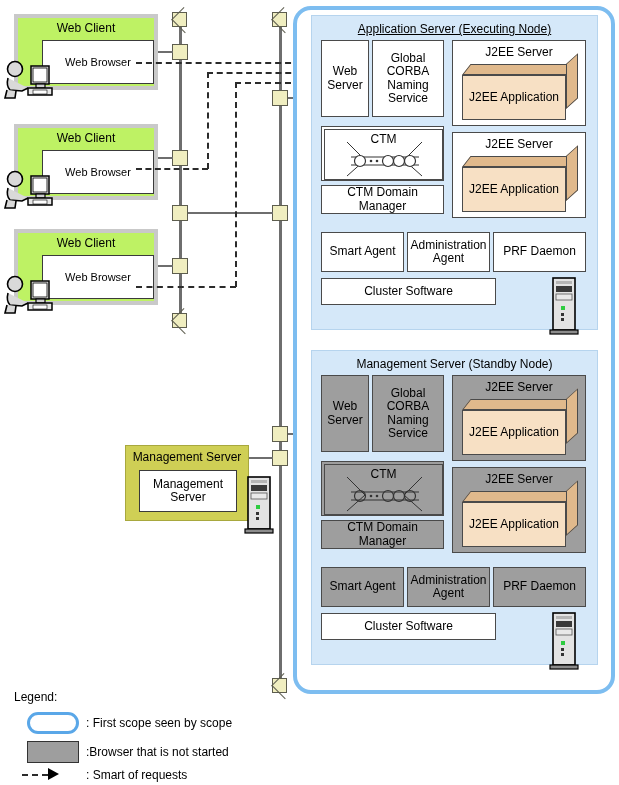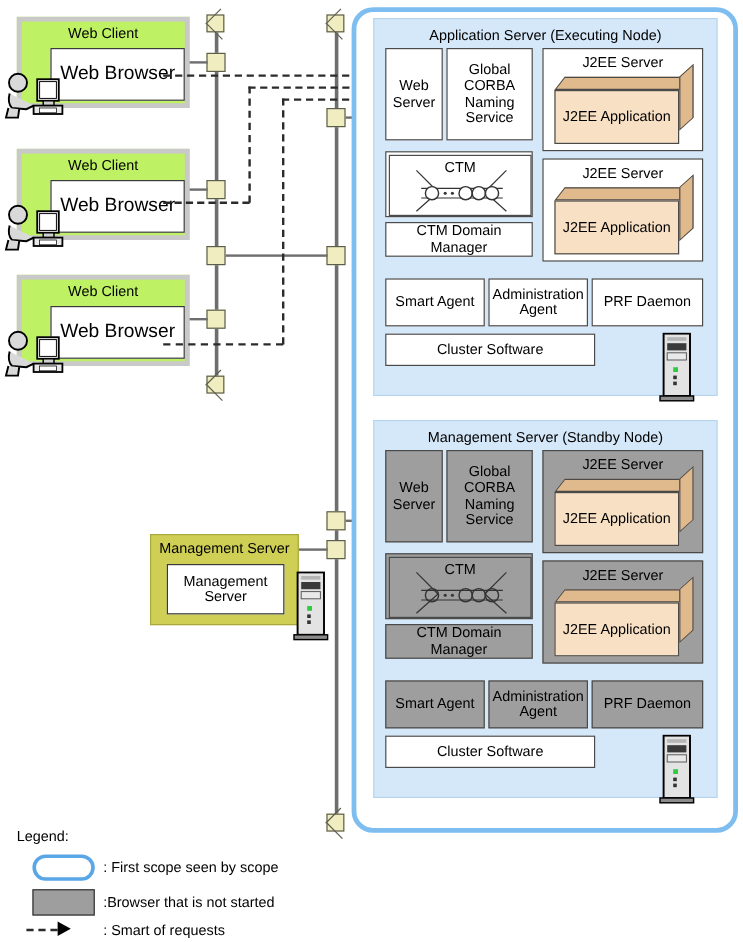--- a/index.html
+++ b/index.html
@@ -9,21 +9,21 @@
     color:#000;
   }
   .abs{position:absolute;box-sizing:border-box;}
   .ctr{display:flex;align-items:center;justify-content:center;text-align:center;line-height:1.12;}
 
   
   .client-frame{
     border:4px solid #c9c9c9;background:#bef264;
   }
   .client-title{font-size:12px;}
-  .browser-box{border:1px solid #3a3a3a;background:#ffffff;font-size:16px;}
+  .browser-box{border:1px solid #3a3a3a;background:#ffffff;font-size:11px;}
 
   
   .netline{background:#6e6e6e;}
   .nodebox{
     background:#f0eec0;border:1.4px solid #5d5d4e;
   }
   .term{
     background:#f0eec0;border:1.4px solid #5d5d4e;
   }
   .term:before,.term:after{
@@ -174,21 +174,21 @@
 <div class="abs arrowhead" style="left:300px;top:66px;"></div>
 
 <div class="abs dash-h" style="left:136px;top:286px;width:100px;"></div>
 <div class="abs dash-v" style="left:235px;top:82px;height:205px;"></div>
 <div class="abs dash-h" style="left:235px;top:82px;width:66px;"></div>
 <div class="abs arrowhead" style="left:300px;top:76px;"></div>
 
 <div class="abs scope" style="left:293px;top:6px;width:322px;height:688px;"></div>
 
 <div class="abs srv-panel" style="left:311px;top:15px;width:287px;height:315px;">
-  <div class="abs ctr srv-title" style="left:0;top:6px;width:100%;height:16px;">Application Server (Executing Node)</div>
+  <div class="abs ctr srv-title" style="left:0;top:6px;width:100%;height:16px;text-decoration:underline;">Application Server (Executing Node)</div>
 </div>
 
 <div class="abs ctr proc" style="left:321px;top:40px;width:48px;height:77px;">Web Server</div>
 
 <div class="abs ctr proc" style="left:372px;top:40px;width:72px;height:77px;padding:0 4px;">Global CORBA Naming Service</div>
 
 <div class="abs ctm-outer" style="left:321px;top:126px;width:123px;height:55px;">
   <div class="ctm-inner">
     <div class="ctm-label">CTM</div>
     <svg width="119" height="51" viewBox="0 0 119 51" style="position:absolute;left:0;top:0;">

